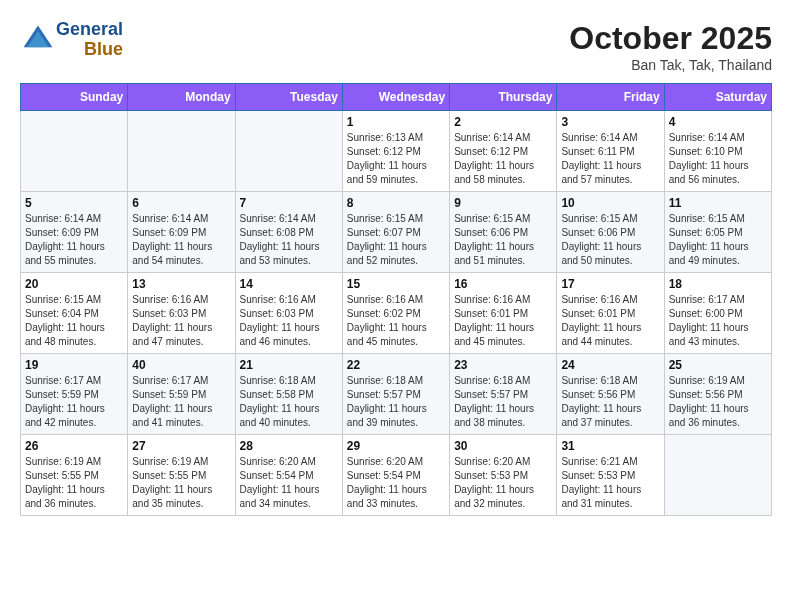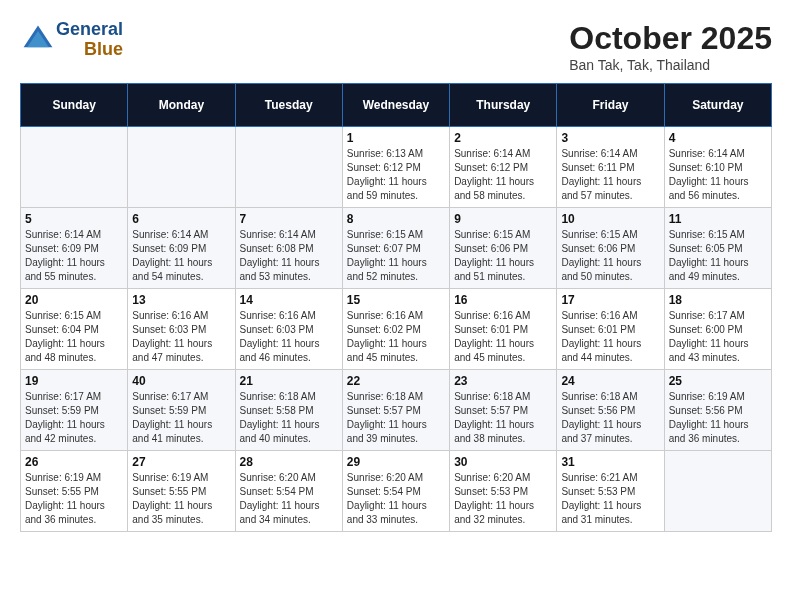--- a/index.html
+++ b/index.html
@@ -28,41 +28,41 @@
       line-height: 1.1;
     }
     .logo-text span {
       color: #a16207;
     }
     .logo-icon {
       width: 36px;
       height: 36px;
     }
     .title-area {
-      text-align: left;
+      text-align: right;
     }
     .month-title {
       font-size: 32px;
       font-weight: bold;
       color: #222;
     }
     .location {
       font-size: 14px;
       color: #444;
     }
     .calendar {
       width: 100%;
       border-collapse: collapse;
       font-size: 11px;
     }
     .calendar th {
-      background: #0f172a;
+      background: #8b5cf6;
       color: #fff;
-      padding: 14px 4px;
-      text-align: center;
+      padding: 6px 4px;
+      text-align: right;
       font-size: 12px;
       border: 1px solid #2a6db5;
     }
     .calendar td {
       border: 1px solid #ccc;
       vertical-align: top;
       padding: 4px;
       width: calc(100% / 7);
       height: 80px;
       background: #fff;

